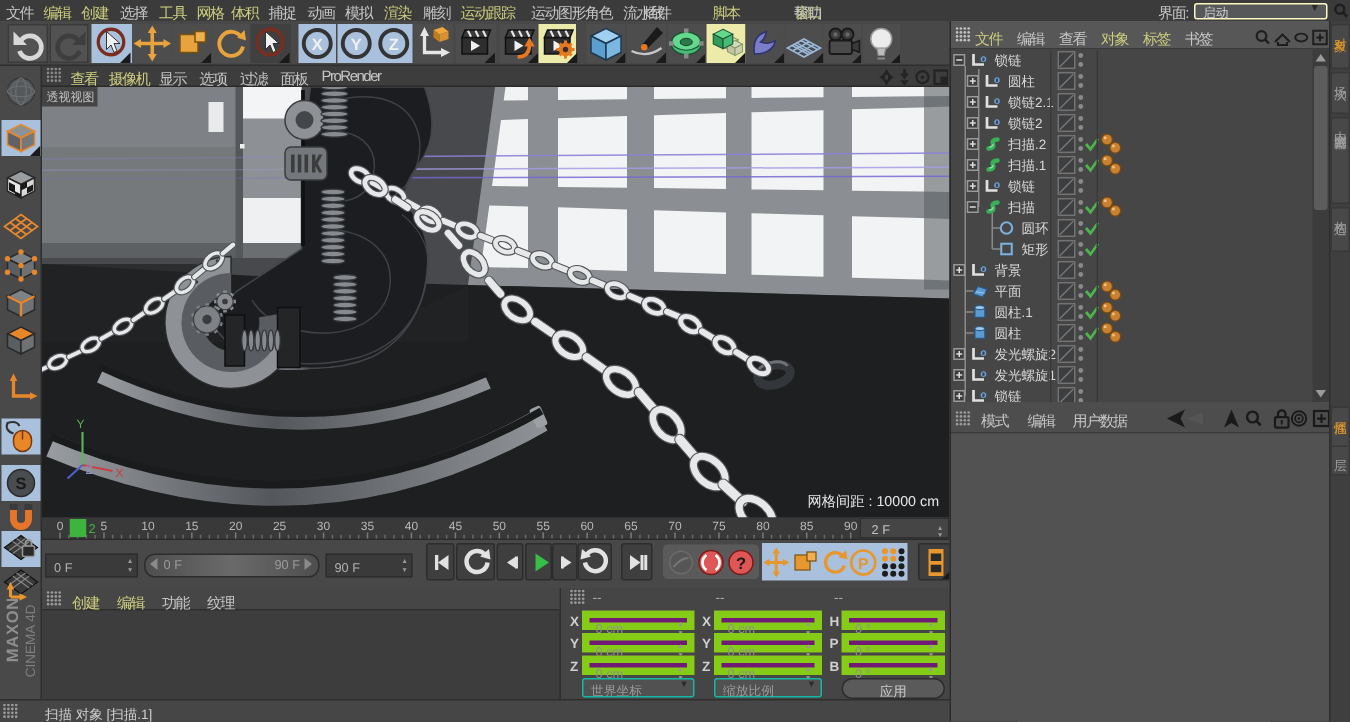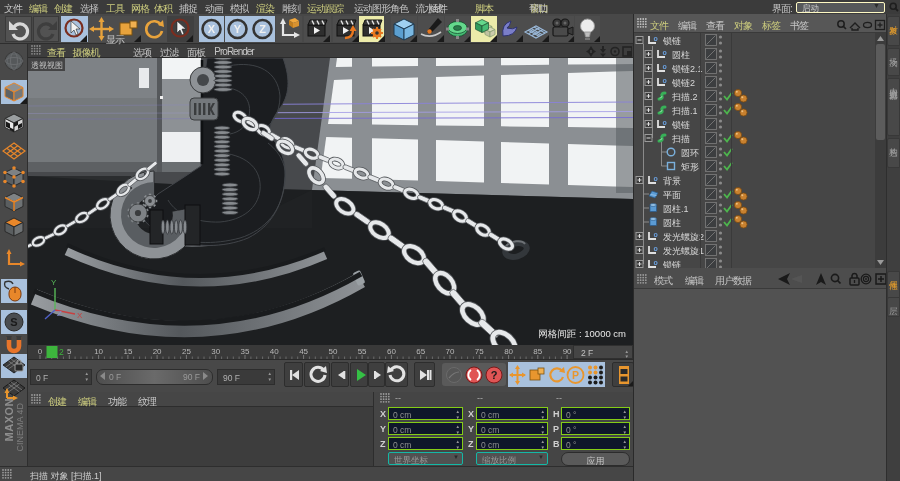--- a/index.html
+++ b/index.html
@@ -26,21 +26,21 @@
 .fld i,.cfld i {position:absolute;right:2px;top:1px;font-style:normal;font-size:4.5px;line-height:5.5px;color:#999}
 .rng {position:absolute;top:9px;height:16px;background:linear-gradient(90deg,#4e4e4e,#6a6a6a 50%,#4e4e4e);border:1px solid #2d2d2d;border-radius:7px;font-size:8.5px;color:#9a9a9a;padding:3px 8px}
 .nb {position:absolute;top:2px;height:25px;background:#3f3f3f;border:1px solid #2d2d2d;border-radius:2px}
 .recgrp {position:absolute;left:414px;top:3px;width:64px;height:23px;background:#5a5a5a;border-radius:3px;padding:1px}
 .kfgrp {position:absolute;left:480px;top:2px;width:97px;height:25px;background:#a9c1dd;display:flex}
 .kfb {width:19.4px;height:25px;padding-top:2px}
 #matmgr {position:absolute;left:28px;top:392px;width:346px;height:74px;background:#3d3d3d;border-right:1px solid #2d2d2d}
 #matmgr .hd {position:absolute;left:0;top:0;width:100%;height:15px;background:#464646;border-bottom:1px solid #2d2d2d}
 #coords {position:absolute;left:374px;top:392px;width:259px;height:74px;background:#454545}
 .clab {position:absolute;font-size:9px;font-weight:bold;color:#d0d0d0}
-.cfld {position:absolute;height:13px;background:#0f172a;border:1px solid #84cc16;font-size:8.5px;color:#909090}
+.cfld {position:absolute;height:13px;background:#701a75;border:5px solid #84cc16;font-size:8.5px;color:#909090}
 .cfld span {position:absolute;left:4px;top:1.5px}
 .cdrop {position:absolute;height:13px;background:#515151;border:1px solid #14b8a6;border-radius:2px;font-size:8.5px;color:#9a9a9a}
 .cdrop span {position:absolute;left:5px;top:1.5px}
 .cdrop b {position:absolute;right:3px;top:1px;font-size:6px;color:#2a2a2a;font-weight:normal}
 .apply {position:absolute;height:14px;background:#5a5a5a;border:1px solid #2c2c2c;border-radius:7px;font-size:9px;color:#c8c8c8;text-align:center;padding-top:1.5px}
 #status {position:absolute;left:0;top:466px;width:886px;height:15px;background:#464646;border-top:1px solid #2e2e2e;font-size:9px;color:#cfcfcf}
 #omhead {position:absolute;left:633px;top:14px;width:253px;height:19px;background:#575757;border-bottom:1px solid #3a3a3a}
 #attrhead {position:absolute;left:633px;top:268px;width:253px;height:21px;background:#4d4d4d;border-bottom:1px solid #3a3a3a}
 #attrbody {position:absolute;left:633px;top:289px;width:253px;height:192px;background:#525252}
 #rightstrip {position:absolute;left:886px;top:14px;width:14px;height:467px;background:#3f3f3f;border-left:1px solid #2e2e2e}
@@ -609,21 +609,21 @@
       <circle cx="6.2" cy="3.6" r="0.9" fill="#8a8a8a"></circle>
       <circle cx="6.2" cy="6.2" r="0.9" fill="#8a8a8a"></circle>
       <circle cx="6.2" cy="8.8" r="0.9" fill="#8a8a8a"></circle>
       <circle cx="8.8" cy="1.0" r="0.9" fill="#8a8a8a"></circle>
       <circle cx="8.8" cy="3.6" r="0.9" fill="#8a8a8a"></circle>
       <circle cx="8.8" cy="6.2" r="0.9" fill="#8a8a8a"></circle>
       <circle cx="8.8" cy="8.8" r="0.9" fill="#8a8a8a"></circle>
     </svg>
     <span class="mi y" style="left:56px;top:46px">查看</span>
     <span class="mi y" style="left:86px;top:46px">摄像机</span>
-    <span class="mi " style="left:115px;top:33px">显示</span>
+    <span class="mi " style="left:115px;top:46px">显示</span>
     <span class="mi " style="left:142px;top:46px">选项</span>
     <span class="mi " style="left:169px;top:46px">过滤</span>
     <span class="mi " style="left:196px;top:46px">面板</span>
     <span class="mi" style="left:234px;top:46px">ProRender</span>
     <svg style="position:absolute;left:586px;top:46px" width="46" height="11">
       <g fill="#242424">
         <polygon points="5,0 2.5,4 7.5,4"></polygon>
         <polygon points="5,11 2.5,7 7.5,7"></polygon>
         <polygon points="0,5.5 4,3 4,8"></polygon>
         <polygon points="10,5.5 6,3 6,8"></polygon>

